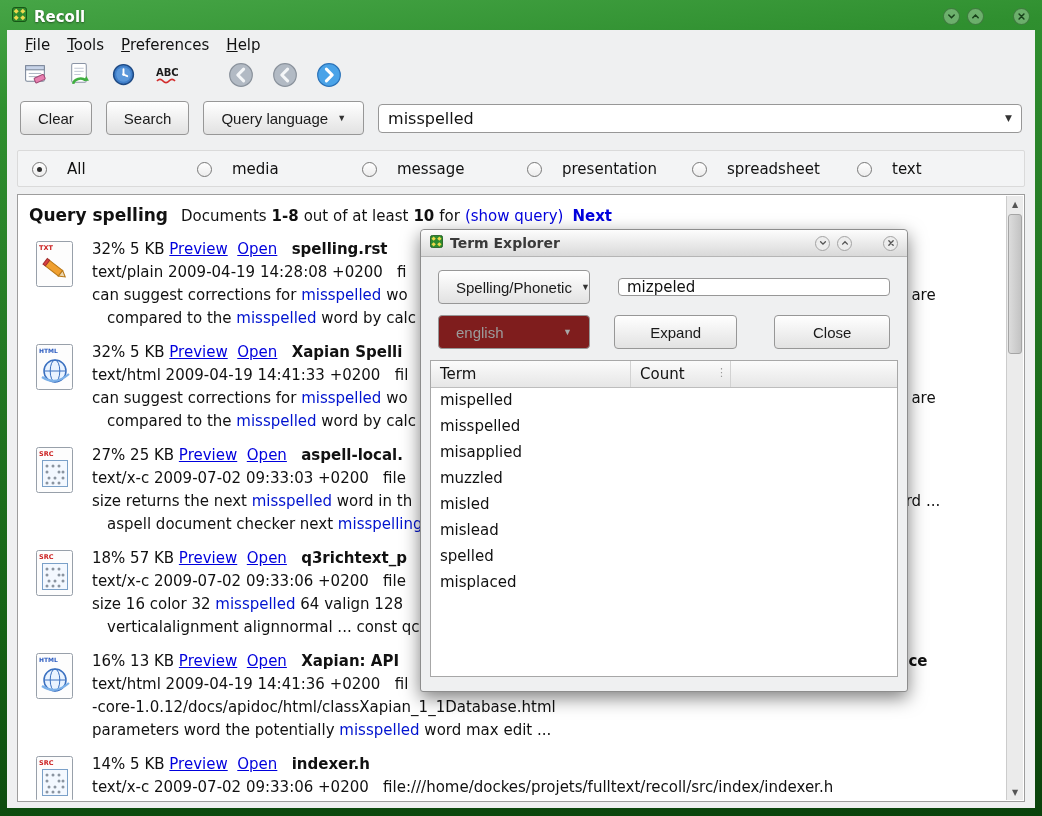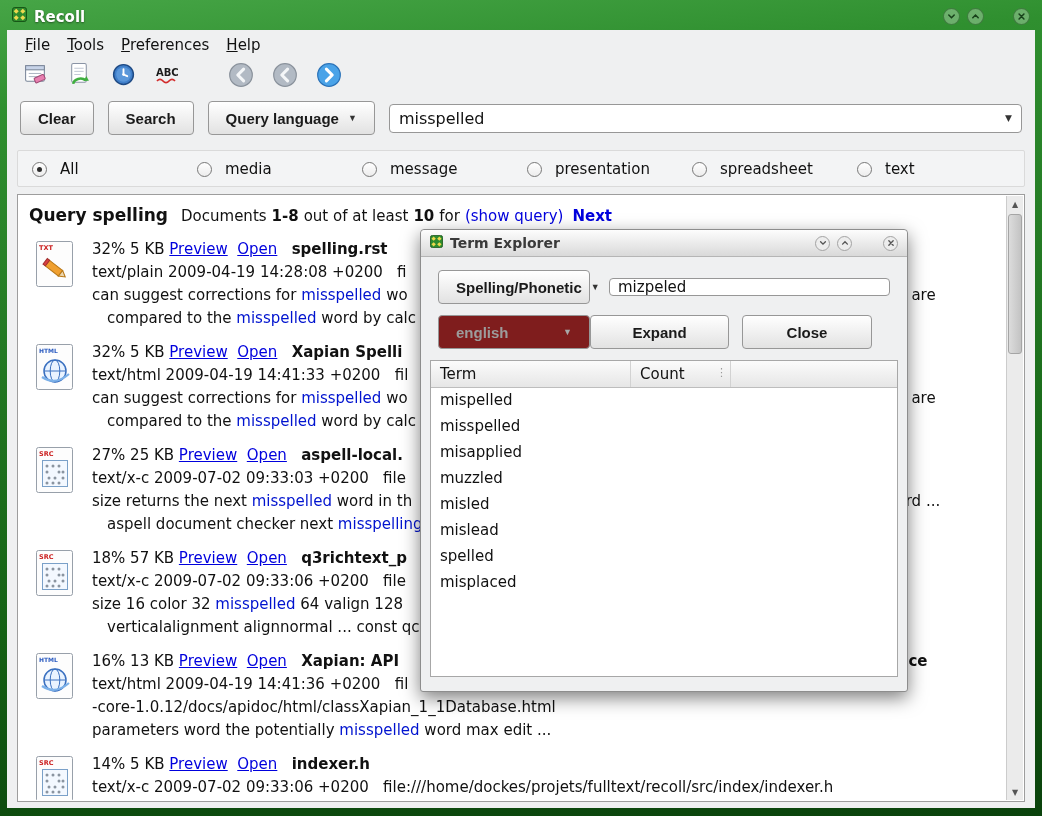--- a/index.html
+++ b/index.html
@@ -46,41 +46,41 @@
   .tool-sep { width: 12px; }
 
   
   .search-row { display: flex; align-items: center; gap: 14px; padding: 8px 13px 9px 13px; }
   .btn {
     height: 29px; padding: 16px 17px;
     background: linear-gradient(#ffffff, #e2e2e2);
     border: 1px solid #979797; border-radius: 4px;
     font-size: 15px; color: #1a1a1a;
     display: inline-flex; align-items: center; justify-content: center;
-    cursor: pointer; white-space: nowrap; font-weight: bold;
+    cursor: pointer; white-space: nowrap;
   }
   .combo { justify-content: space-between; gap: 9px; }
   .combo-arrow { font-size: 9px; color: #333; }
   .search-combo {
     flex: 1; height: 29px; background: #fff;
     border: 1px solid #979797; border-radius: 4px;
     display: flex; align-items: center; padding: 0 9px;
   }
   .search-combo input {
     flex: 1; border: none; outline: none; background: transparent;
     font-family: "DejaVu Sans", "Liberation Sans", sans-serif; font-size: 16px; color: #111;
   }
 
   
   .filter-row {
     display: flex; align-items: center;
     margin: 6px 10px 0 10px; padding: 9px 0 8px 14px;
     background: #f3f4f5; border: 1px solid #dadada; border-radius: 2px;
   }
-  .filter-opt { display: flex; align-items: center; gap: 13px; width: 165px; cursor: pointer; }
+  .filter-opt { display: flex; align-items: center; gap: 20px; width: 165px; cursor: pointer; }
   .radio {
     width: 15px; height: 15px; border-radius: 50%;
     border: 1px solid #787878; background: linear-gradient(#ffffff,#ececec);
     position: relative; flex: 0 0 15px;
   }
   .radio.sel::after {
     content: ""; position: absolute; inset: 4px; border-radius: 50%; background: #2c2c2c;
   }
 
   
@@ -136,26 +136,26 @@
     display: flex; align-items: center; gap: 7px; padding: 0 9px;
     font-weight: bold; font-size: 14px; color: #3a3a3a;
   }
   .dlg-winbtn {
     width: 15px; height: 15px; border-radius: 50%;
     background: #ededed; border: 1px solid #a3a3a3; color: #555;
     display: flex; align-items: center; justify-content: center; cursor: pointer;
   }
   .dlg-winbtn.gap-after { margin-right: 24px; }
   .dlg-body { flex: 1; padding: 13px 9px 14px 9px; display: flex; flex-direction: column; overflow: hidden; }
-  .dlg-row { display: flex; align-items: center; margin: 0 8px 11px 8px; }
+  .dlg-row { display: flex; align-items: center; margin: 0 8px 11px 8px; gap: 24px; }
   .dlg-combo { width: 152px; flex: 0 0 152px; }
   .dlg-combo.disabled { color: #9c9c9c; background: #7f1d1d; cursor: default; }
   .dlg-combo.disabled .combo-arrow { color: #a8a8a8; }
   .dlg-input {
-    flex: 1; height: 18px; margin-left: 19px;
+    flex: 1; height: 18px; margin-left: 4px;
     background: #fff; border: 1px solid #979797; border-radius: 4px; padding: 0 8px;
     font-family: "DejaVu Sans", "Liberation Sans", sans-serif; font-size: 15px; color: #111; outline: none;
   }
   .btn-expand { width: 139px; margin-left: 0; }
   .btn-close-dlg { width: 130px; margin-left: 13px; }
 
   .term-table {
     flex: 1; border: 1px solid #a7a7a7; background: #fff;
     display: flex; flex-direction: column; overflow: hidden;
   }

